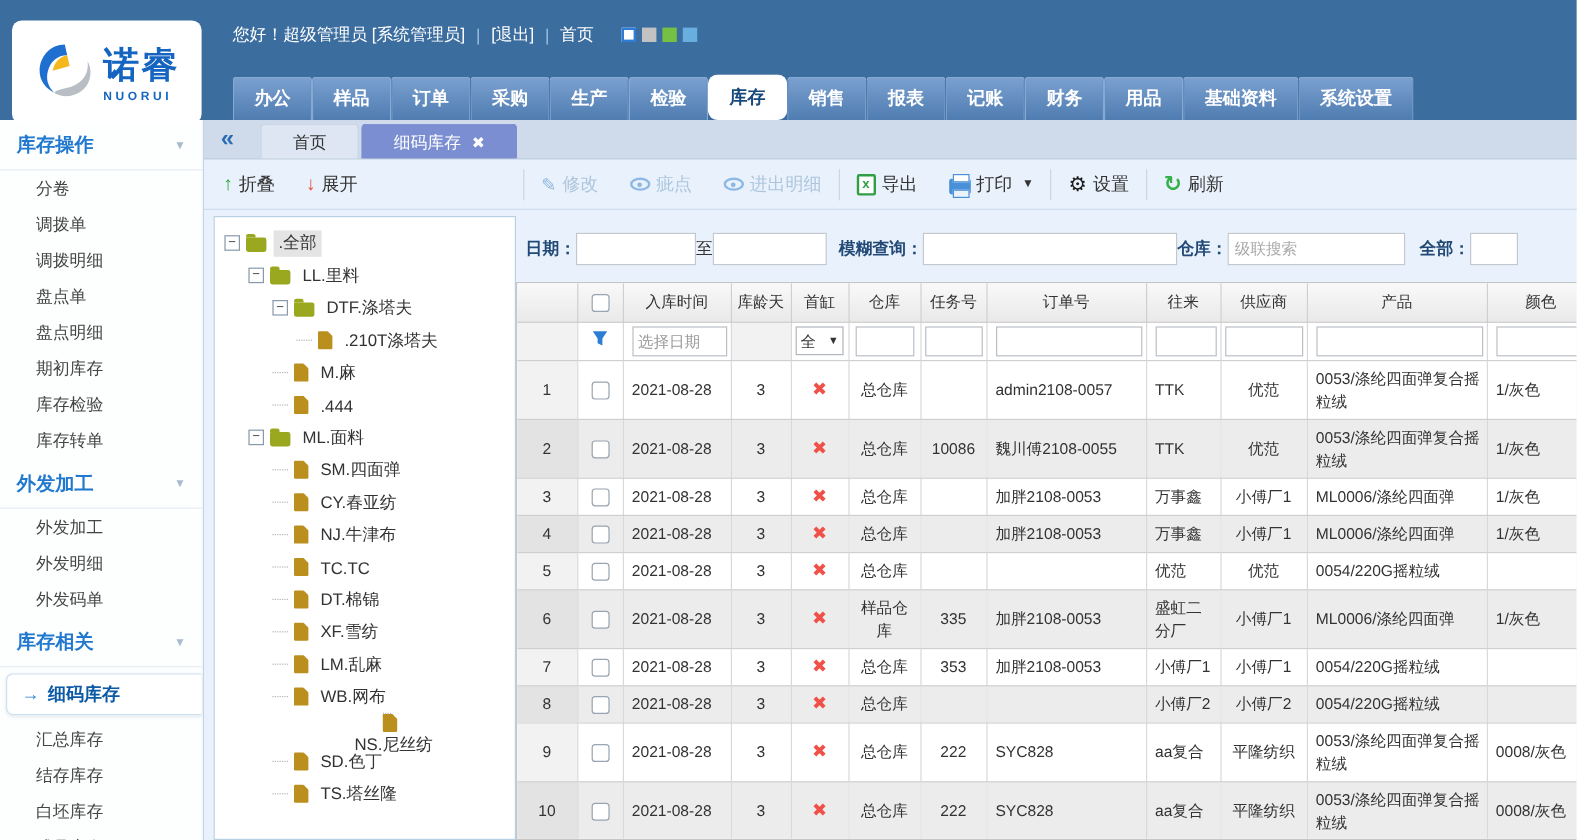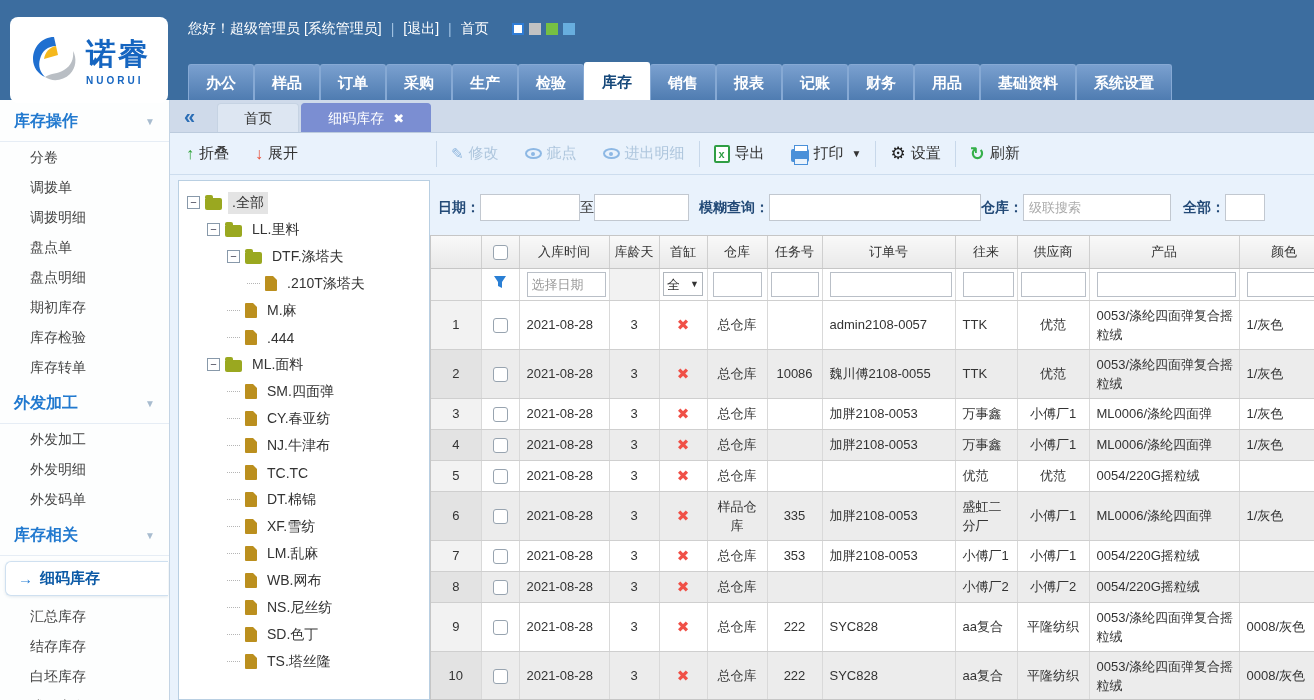--- a/index.html
+++ b/index.html
@@ -6,31 +6,31 @@
   html,body { width:1314px; height:700px; overflow:hidden; }
   body { font-family:"Liberation Sans","DejaVu Sans",sans-serif; font-size:14px; color:#333; background:#fff; }
   .app { position:relative; width:1314px; height:700px; overflow:hidden; }
 
   
   .header { position:relative; height:100px; background:#3c6d9f; }
   .logo-box { position:absolute; left:10px; top:17px; width:158px; height:86px; background:#fff; border-radius:8px; display:flex; align-items:center; justify-content:center; gap:6px; }
   .logo-text { text-align:left; }
   .logo-cn { font-size:30px; font-weight:bold; color:#1565c0; letter-spacing:2px; }
   .logo-en { font-size:10px; font-weight:bold; color:#1565c0; letter-spacing:3px; }
-  .header-right { position:absolute; left:178px; right:0; top:0; height:100px; }
+  .header-right { position:absolute; left:184px; right:0; top:0; height:100px; }
   .topline { display:flex; align-items:center; gap:9px; padding:20px 0 0 10px; color:#fff; font-size:14px; }
   .topline .sep { color:#9fc0e0; }
   .swatches { display:flex; gap:5px; margin-left:14px; }
   .swatch { width:12px; height:12px; display:inline-block; }
   .swatch.win { background:#fff; border:2px solid #2e7cd6; }
   .navtabs { position:absolute; bottom:0; left:10px; display:flex; align-items:flex-end; }
   .navtab { height:36px; line-height:36px; padding:0 17px; color:#fff; font-weight:bold; font-size:15px;
             background:linear-gradient(#7aa0cf,#4f7cb1); border:1px solid #86a9d4; border-bottom:none;
             border-radius:3px 3px 0 0; cursor:pointer; white-space:nowrap; }
-  .navtab.active { background:#fff; color:#17497b; border-color:#fff; height:38px; line-height:38px; }
+  .navtab.active { background:#fff; color:#17497b; border-color:#fff; height:38px; line-height:38px;border-radius:8px; }
 
   
   .page-body { display:flex; height:600px; }
   .sidebar { width:170px; background:#fdfefe; border-right:1px solid #c4d4e4; overflow:hidden; }
   .sbheader { display:flex; align-items:center; justify-content:space-between; padding:11px 14px 9px 14px; border-bottom:1px solid #e6edf5; cursor:pointer; }
   .sbtitle { color:#2179cf; font-size:16px; font-weight:bold; }
   .sbchev { color:#a8bccf; font-size:10px; }
   .sbitem { padding-left:30px; line-height:30px; font-size:14px; color:#444; cursor:pointer; white-space:nowrap; }
   .sbactive { display:flex; align-items:center; gap:7px; margin:5px 0 5px 5px; width:163px; background:#fff;
               border:1px solid #cfe0f0; border-right:none; border-radius:6px 0 0 6px; padding:7px 0 7px 12px;
@@ -327,21 +327,21 @@
             <div class="tnode" style="padding-left: 42px;">
               <span class="tcon"></span>
               <span class="ticon file"></span>
               <span class="tlabel">LM.乱麻</span>
             </div>
             <div class="tnode" style="padding-left: 42px;">
               <span class="tcon"></span>
               <span class="ticon file"></span>
               <span class="tlabel">WB.网布</span>
             </div>
-            <div class="tnode" style="padding-left: 42px;">
+            <div class="tnode" style="padding-left: 42px; flex-direction: column;">
               <span class="tcon"></span>
               <span class="ticon file"></span>
               <span class="tlabel">NS.尼丝纺</span>
             </div>
             <div class="tnode" style="padding-left: 42px;">
               <span class="tcon"></span>
               <span class="ticon file"></span>
               <span class="tlabel">SD.色丁</span>
             </div>
             <div class="tnode" style="padding-left: 42px;">

